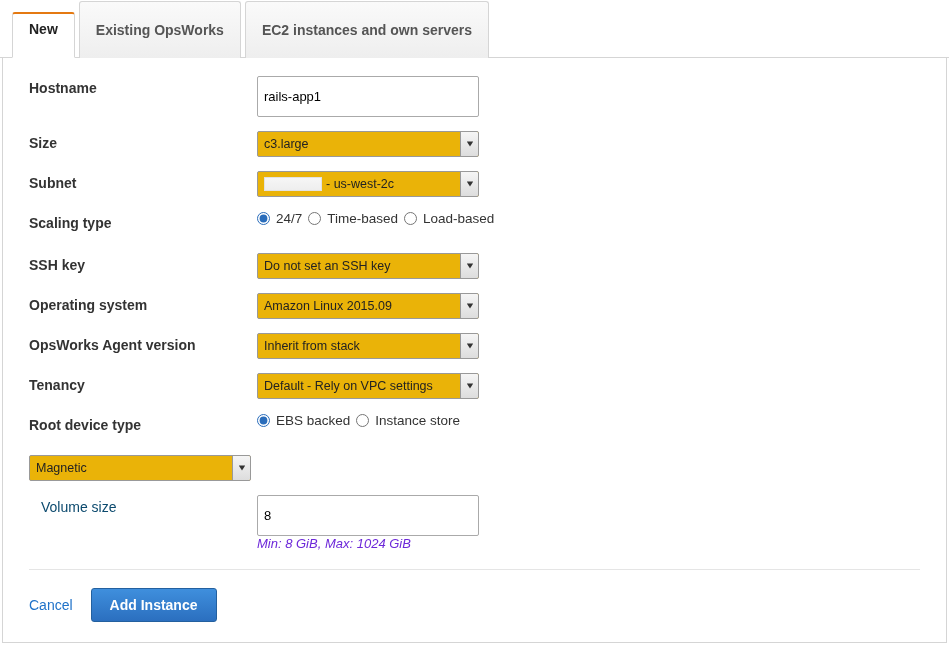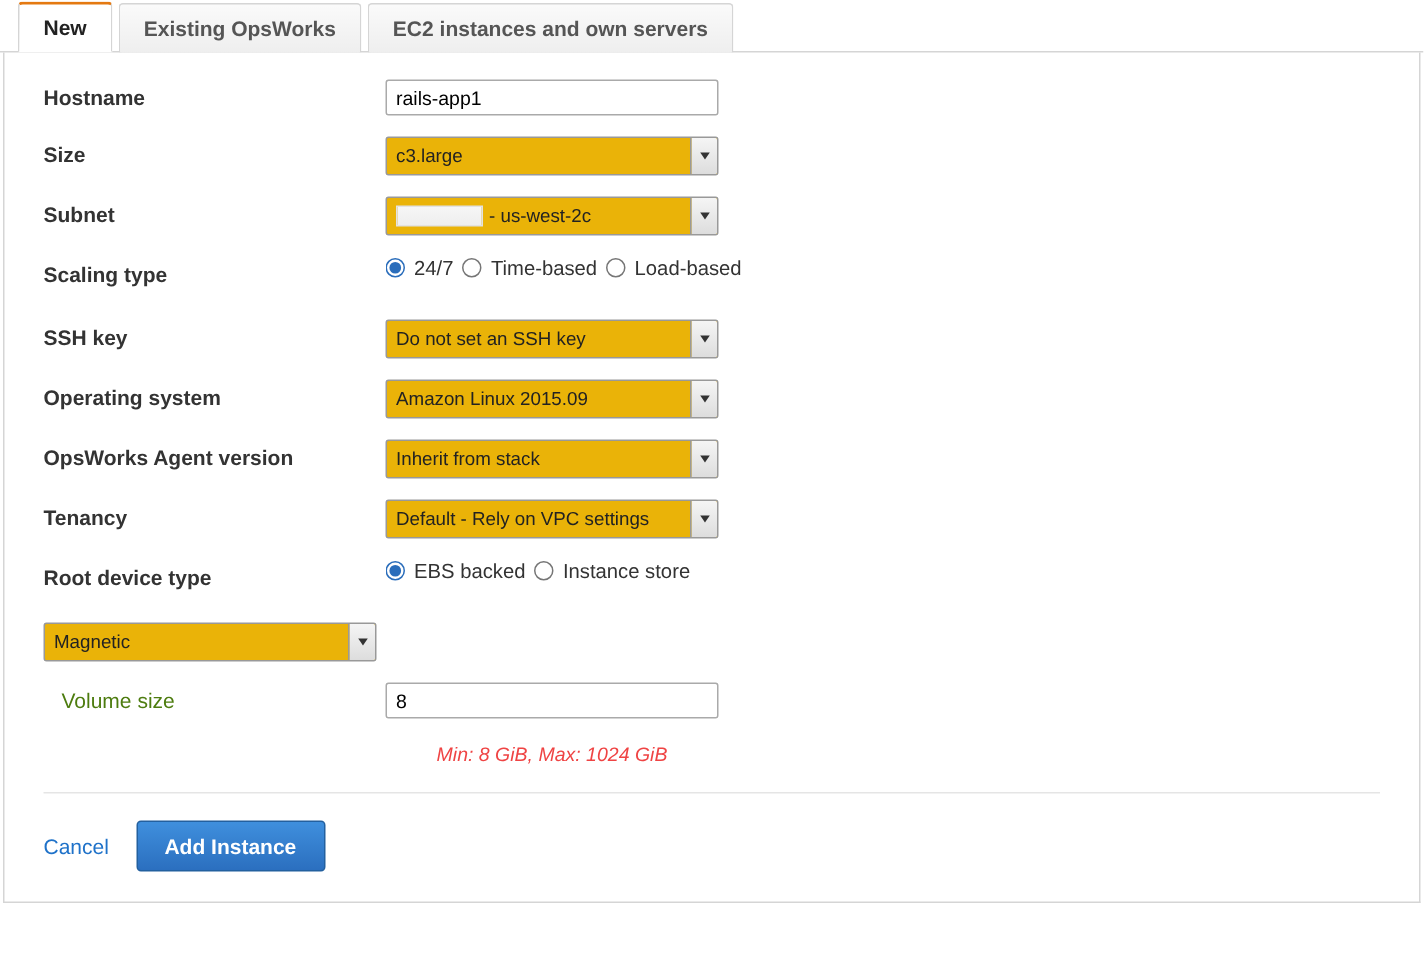--- a/index.html
+++ b/index.html
@@ -14,21 +14,21 @@
   }
   .tabs {
     display: flex;
     align-items: flex-end;
     padding: 0 0 0 12px;
     border-bottom: 1px solid #d5d5d5;
     position: relative;
     z-index: 1;
   }
   .tab {
-    padding: 8px 16px;
+    padding: 20px 16px;
     font-size: 14px;
     font-weight: bold;
     color: #555;
     background: linear-gradient(#fafafa, #eee);
     border: 1px solid #d5d5d5;
     border-bottom: none;
     border-radius: 3px 3px 0 0;
     margin-right: 4px;
     cursor: pointer;
     position: relative;
@@ -57,27 +57,27 @@
   .label-col {
     width: 228px;
     flex: 0 0 228px;
     font-weight: bold;
     color: #333;
     font-size: 14px;
     padding-top: 4px;
   }
   .label-col.sub {
     font-weight: normal;
-    color: #4d7c0f;
+    color: #0c4a6e;
     padding-left: 12px;
   }
   .field-col { flex: 0 0 auto; }
   .txt-input {
     width: 222px;
-    height: 24px;
+    height: 41px;
     padding: 2px 6px;
     font-size: 13px;
     border: 1px solid #aaa;
     border-radius: 2px;
     background: #fff;
   }
   .select-wrap {
     display: inline-flex;
     align-items: stretch;
     width: 222px;
@@ -117,25 +117,24 @@
   .radio-group { display: flex; flex-direction: row; gap: 6px; }
   .radio-opt {
     display: flex;
     align-items: center;
     gap: 6px;
     font-size: 13.5px;
     color: #333;
   }
   .radio-opt input { accent-color: #2a6dbb; margin:0; }
   .hint {
-    color: #ef4444;
+    color: #6d28d9;
     font-style: italic;
     font-size: 13px;
-    margin-top: 16px;
-    text-align: center;
+    margin-top: 0;
   }
   hr.sep {
     border: none;
     border-top: 1px solid #e5e5e5;
     margin: 18px 0 14px 0;
   }
   .actions {
     display: flex;
     justify-content: flex-start;
     align-items: center;

